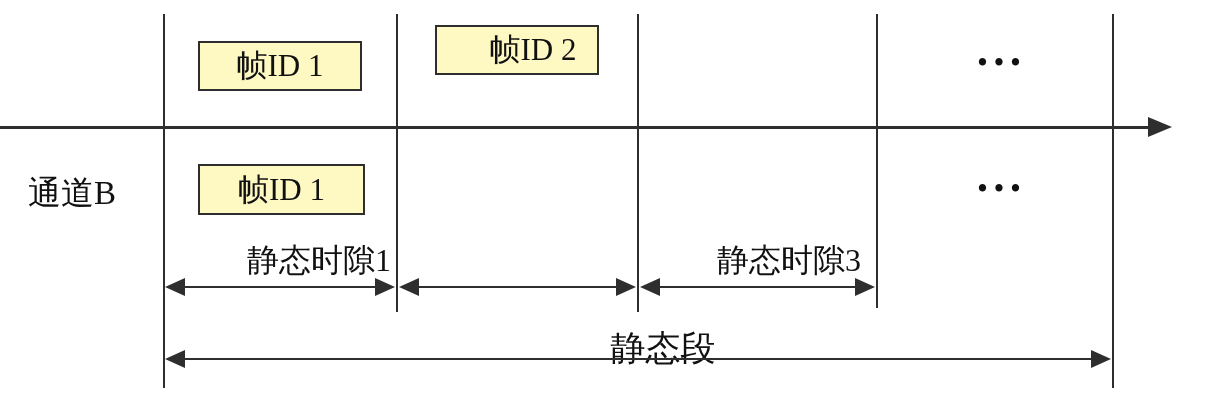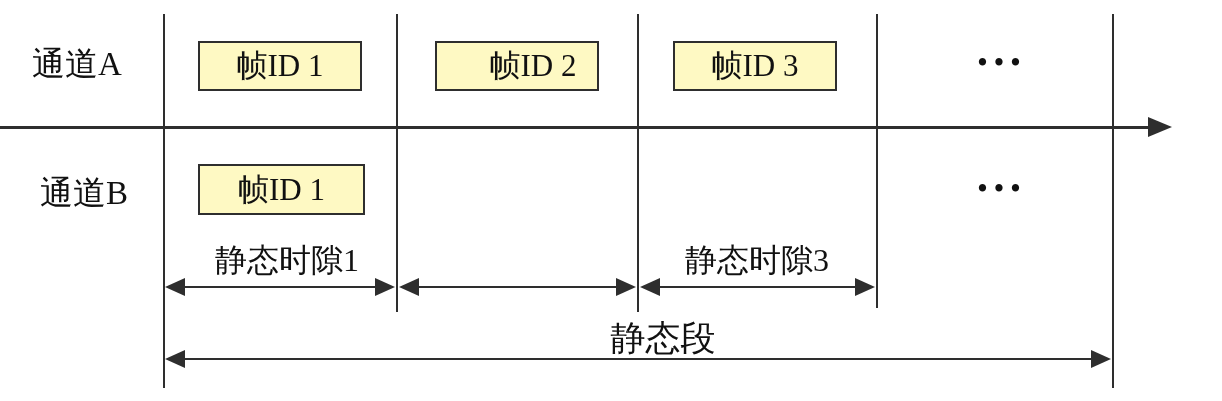--- a/index.html
+++ b/index.html
@@ -55,20 +55,21 @@
     letter-spacing: 7px;
     font-weight: bold;
     white-space: nowrap;
   }
   .slot-label {
     position: absolute;
     transform: translateX(-50%);
     font-size: 32px;
     line-height: 36px;
     white-space: nowrap;
+    margin-left: 32px;
   }
   .seg-label {
     position: absolute;
     transform: translateX(-50%);
     font-size: 35px;
     line-height: 38px;
     white-space: nowrap;
   }
   .time-label {
     position: absolute;
@@ -103,31 +104,27 @@
 
   <div class="vline" style="left:163px; top:14px; height:374px;"></div>
   <div class="vline" style="left:396px; top:14px; height:298px;"></div>
   <div class="vline" style="left:637px; top:14px; height:298px;"></div>
   <div class="vline" style="left:876px; top:14px; height:294px;"></div>
   <div class="vline" style="left:1112px; top:14px; height:374px;"></div>
 
   <div class="axis-shaft" style="left:0; top:126px; width:1148px;"></div>
   <div class="axis-head" style="left:1148px; top:117px;"></div>
 
-  <div class="chan-label" style="left:32px; top:47px;">通道A</div>
-  <div class="chan-label" style="left:40px; top:176px;">通道B</div>
+  <div class="chan-label" style="left:28px; top:176px;">通道B</div>
 
   <div class="frame-box" style="left:198px; top:41px; width:164px; height:50px;">
     <span>帧ID 1</span>
   </div>
-  <div class="frame-box" style="left:435px; top:41px; width:164px; height:50px;padding-left:32px;">
+  <div class="frame-box" style="left:435px; top:25px; width:164px; height:50px;padding-left:32px;">
     <span>帧ID 2</span>
-  </div>
-  <div class="frame-box" style="left:673px; top:41px; width:164px; height:50px;">
-    <span>帧ID 3</span>
   </div>
 
   <div class="frame-box" style="left:198px; top:164px; width:167px; height:51px;">
     <span>帧ID 1</span>
   </div>
 
   <div class="dots" style="left:955px; top:46px;">•••</div>
   <div class="dots" style="left:955px; top:172px;">•••</div>
 
   <div class="slot-label" style="left:287px; top:242px;">静态时隙1</div>
@@ -142,20 +139,20 @@
     <span class="ah ah-left"></span>
     <span class="shaft"></span>
     <span class="ah ah-right"></span>
   </div>
   <div class="measure" style="left:640px; top:278px; width:235px;">
     <span class="ah ah-left"></span>
     <span class="shaft"></span>
     <span class="ah ah-right"></span>
   </div>
 
-  <div class="seg-label" style="left:663px; top:320px;">静态段</div>
+  <div class="seg-label" style="left:663px; top:330px;">静态段</div>
   <div class="measure" style="left:165px; top:350px; width:946px;">
     <span class="ah ah-left"></span>
     <span class="shaft"></span>
     <span class="ah ah-right"></span>
   </div>
 
 </div>
 
 </body></html>

